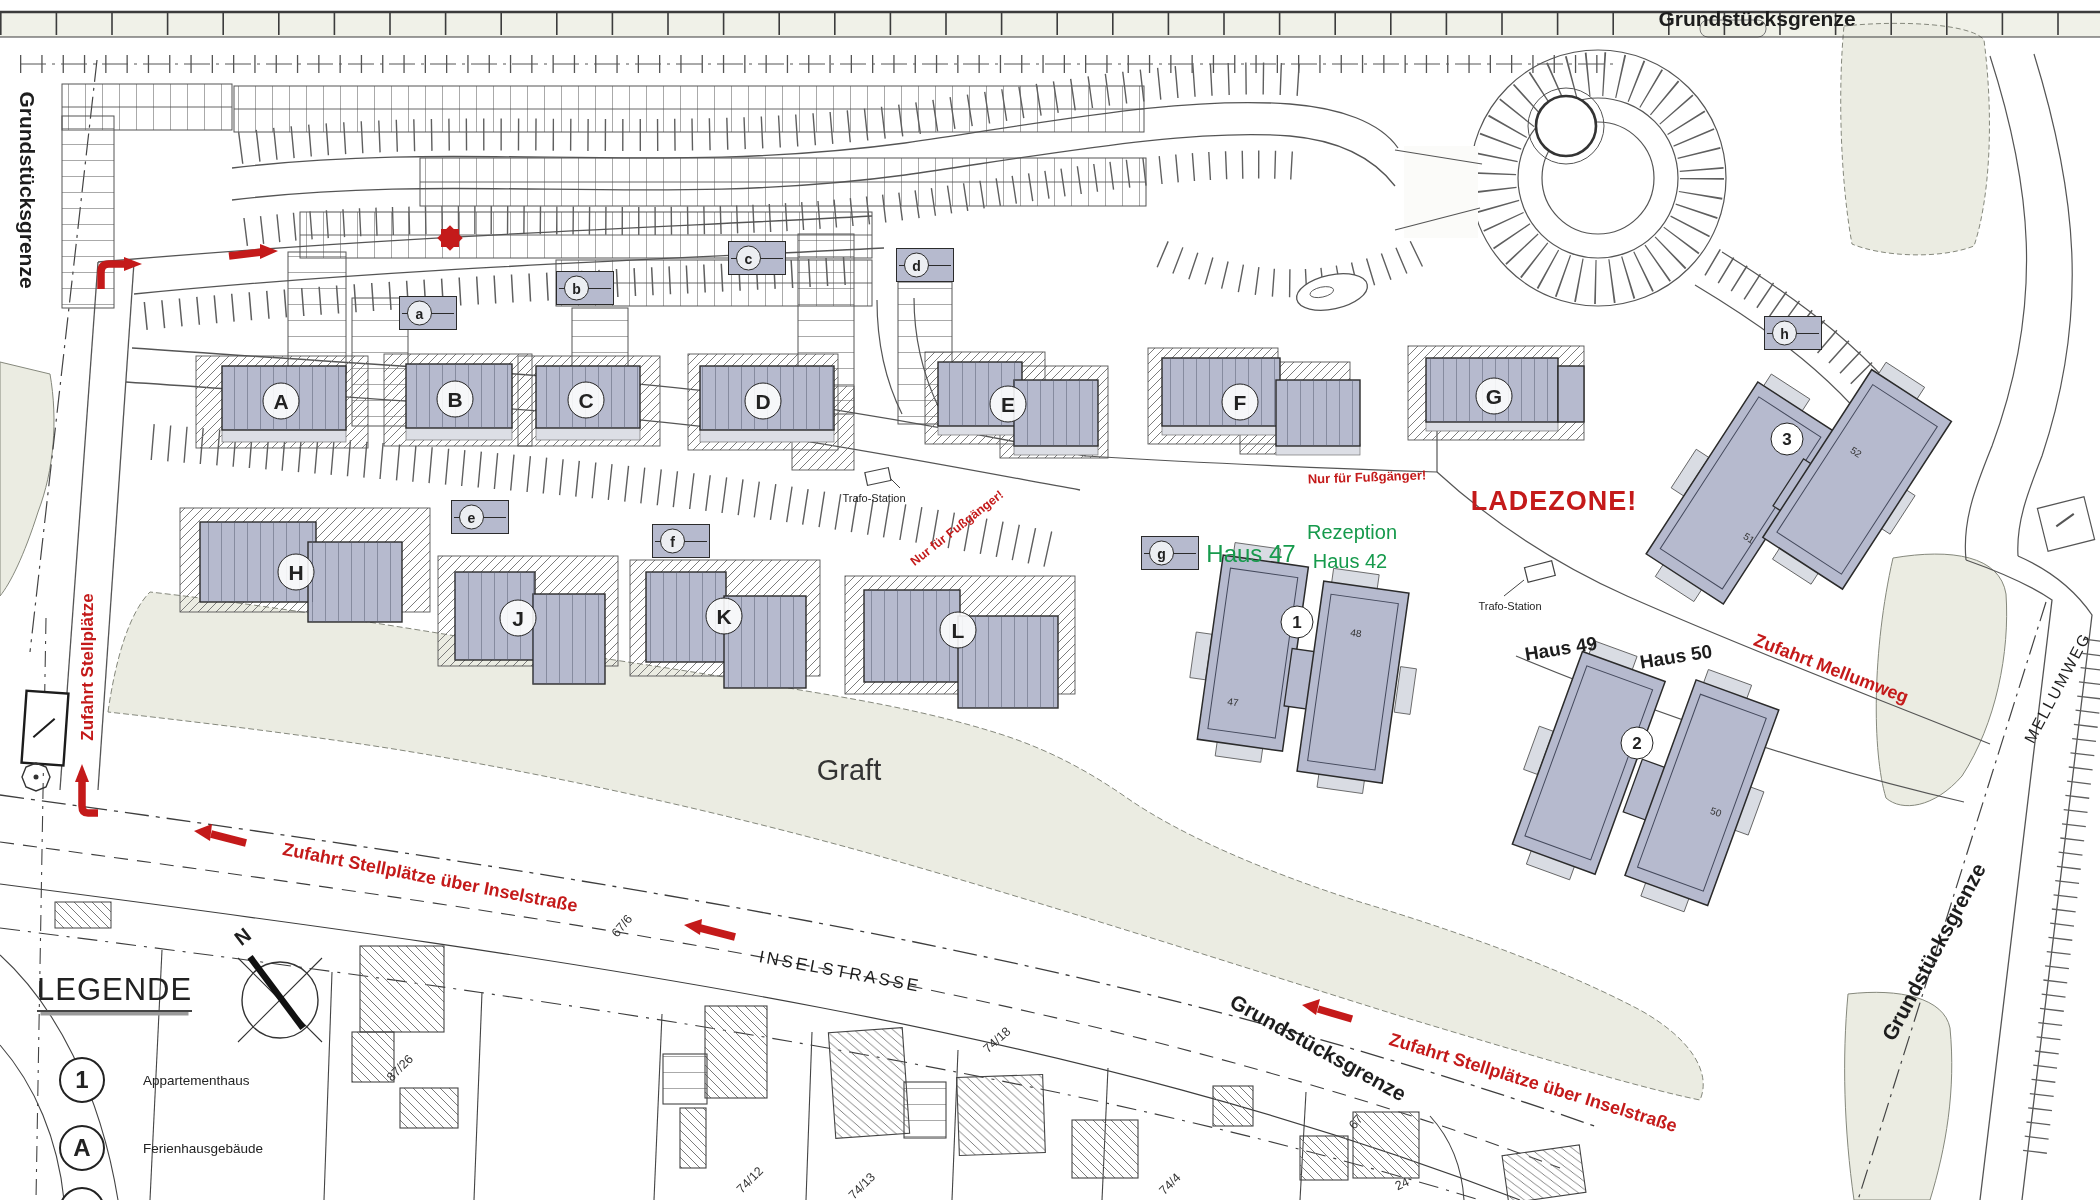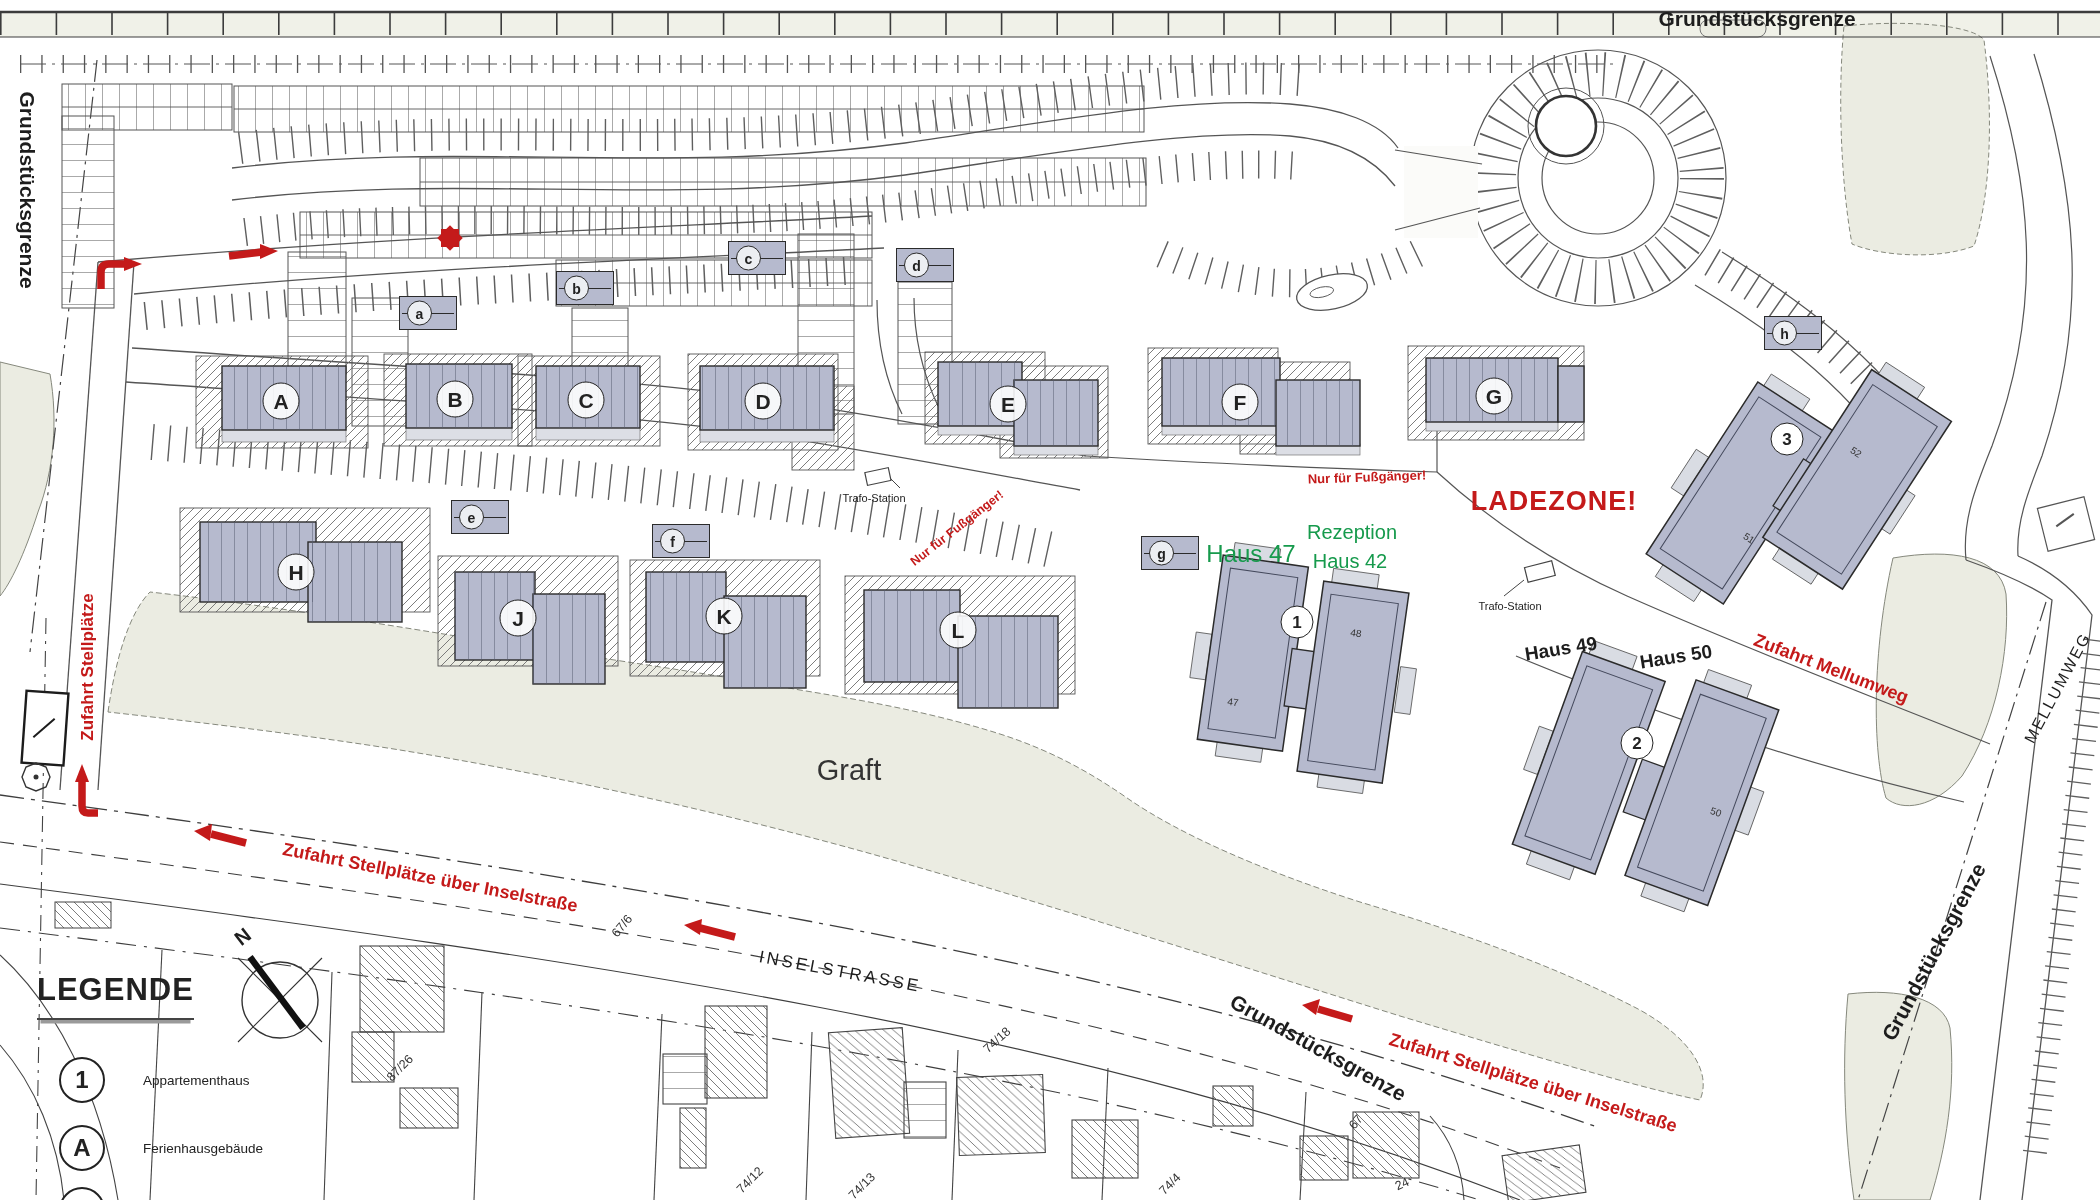--- a/index.html
+++ b/index.html
@@ -12,22 +12,22 @@
   .cir{position:absolute;border:1.7px solid #222;border-radius:50%;background:rgba(255,255,255,.88);
        display:flex;align-items:center;justify-content:center;color:#222;transform:translate(-50%,-50%);}
   .cir.fh{width:35px;height:35px;font-size:21px;font-weight:bold;}
   .cir.ap{width:31px;height:31px;font-size:17px;font-weight:bold;background:#fff;}
   .lmark{position:absolute;width:56px;height:32px;background:#b6bace;border:1.4px solid #2b2b2b;
          transform:translate(-50%,-50%);}
   .lmark .ln{position:absolute;left:2px;right:2px;top:50%;border-top:1.2px solid #2b2b2b;}
   .lmark .lc{position:absolute;left:7px;top:50%;transform:translate(0,-50%);width:23px;height:23px;
              border:1.5px solid #2b2b2b;border-radius:50%;background:#eceef2;display:flex;align-items:center;
              justify-content:center;font-size:14px;font-weight:bold;color:#222;}
-  .legend-title{position:absolute;font-size:31px;font-weight:700;letter-spacing:1px;color:#222;
-                border-bottom:2.5px solid #444;box-shadow:0 7px 0 -3.5px #9a9a9a;padding-bottom:10px;}
+  .legend-title{position:absolute;font-size:31px;font-weight:400;letter-spacing:1px;color:#222;
+                border-bottom:2.5px solid #444;box-shadow:0 7px 0 -3.5px #9a9a9a;padding-bottom:2px;}
   .leg-cir{position:absolute;width:42px;height:42px;border:2px solid #222;border-radius:50%;background:#fff;
            display:flex;align-items:center;justify-content:center;font-size:24px;font-weight:bold;color:#222;
            transform:translate(-50%,-50%);}
   .leg-lab{position:absolute;font-size:13.5px;color:#222;transform:translate(0,-50%);}
   .tiny{font-size:10px;color:#333;}
   .parcel{font-size:12.5px;color:#333;}
 </style>
 </head>
 <body>
 

